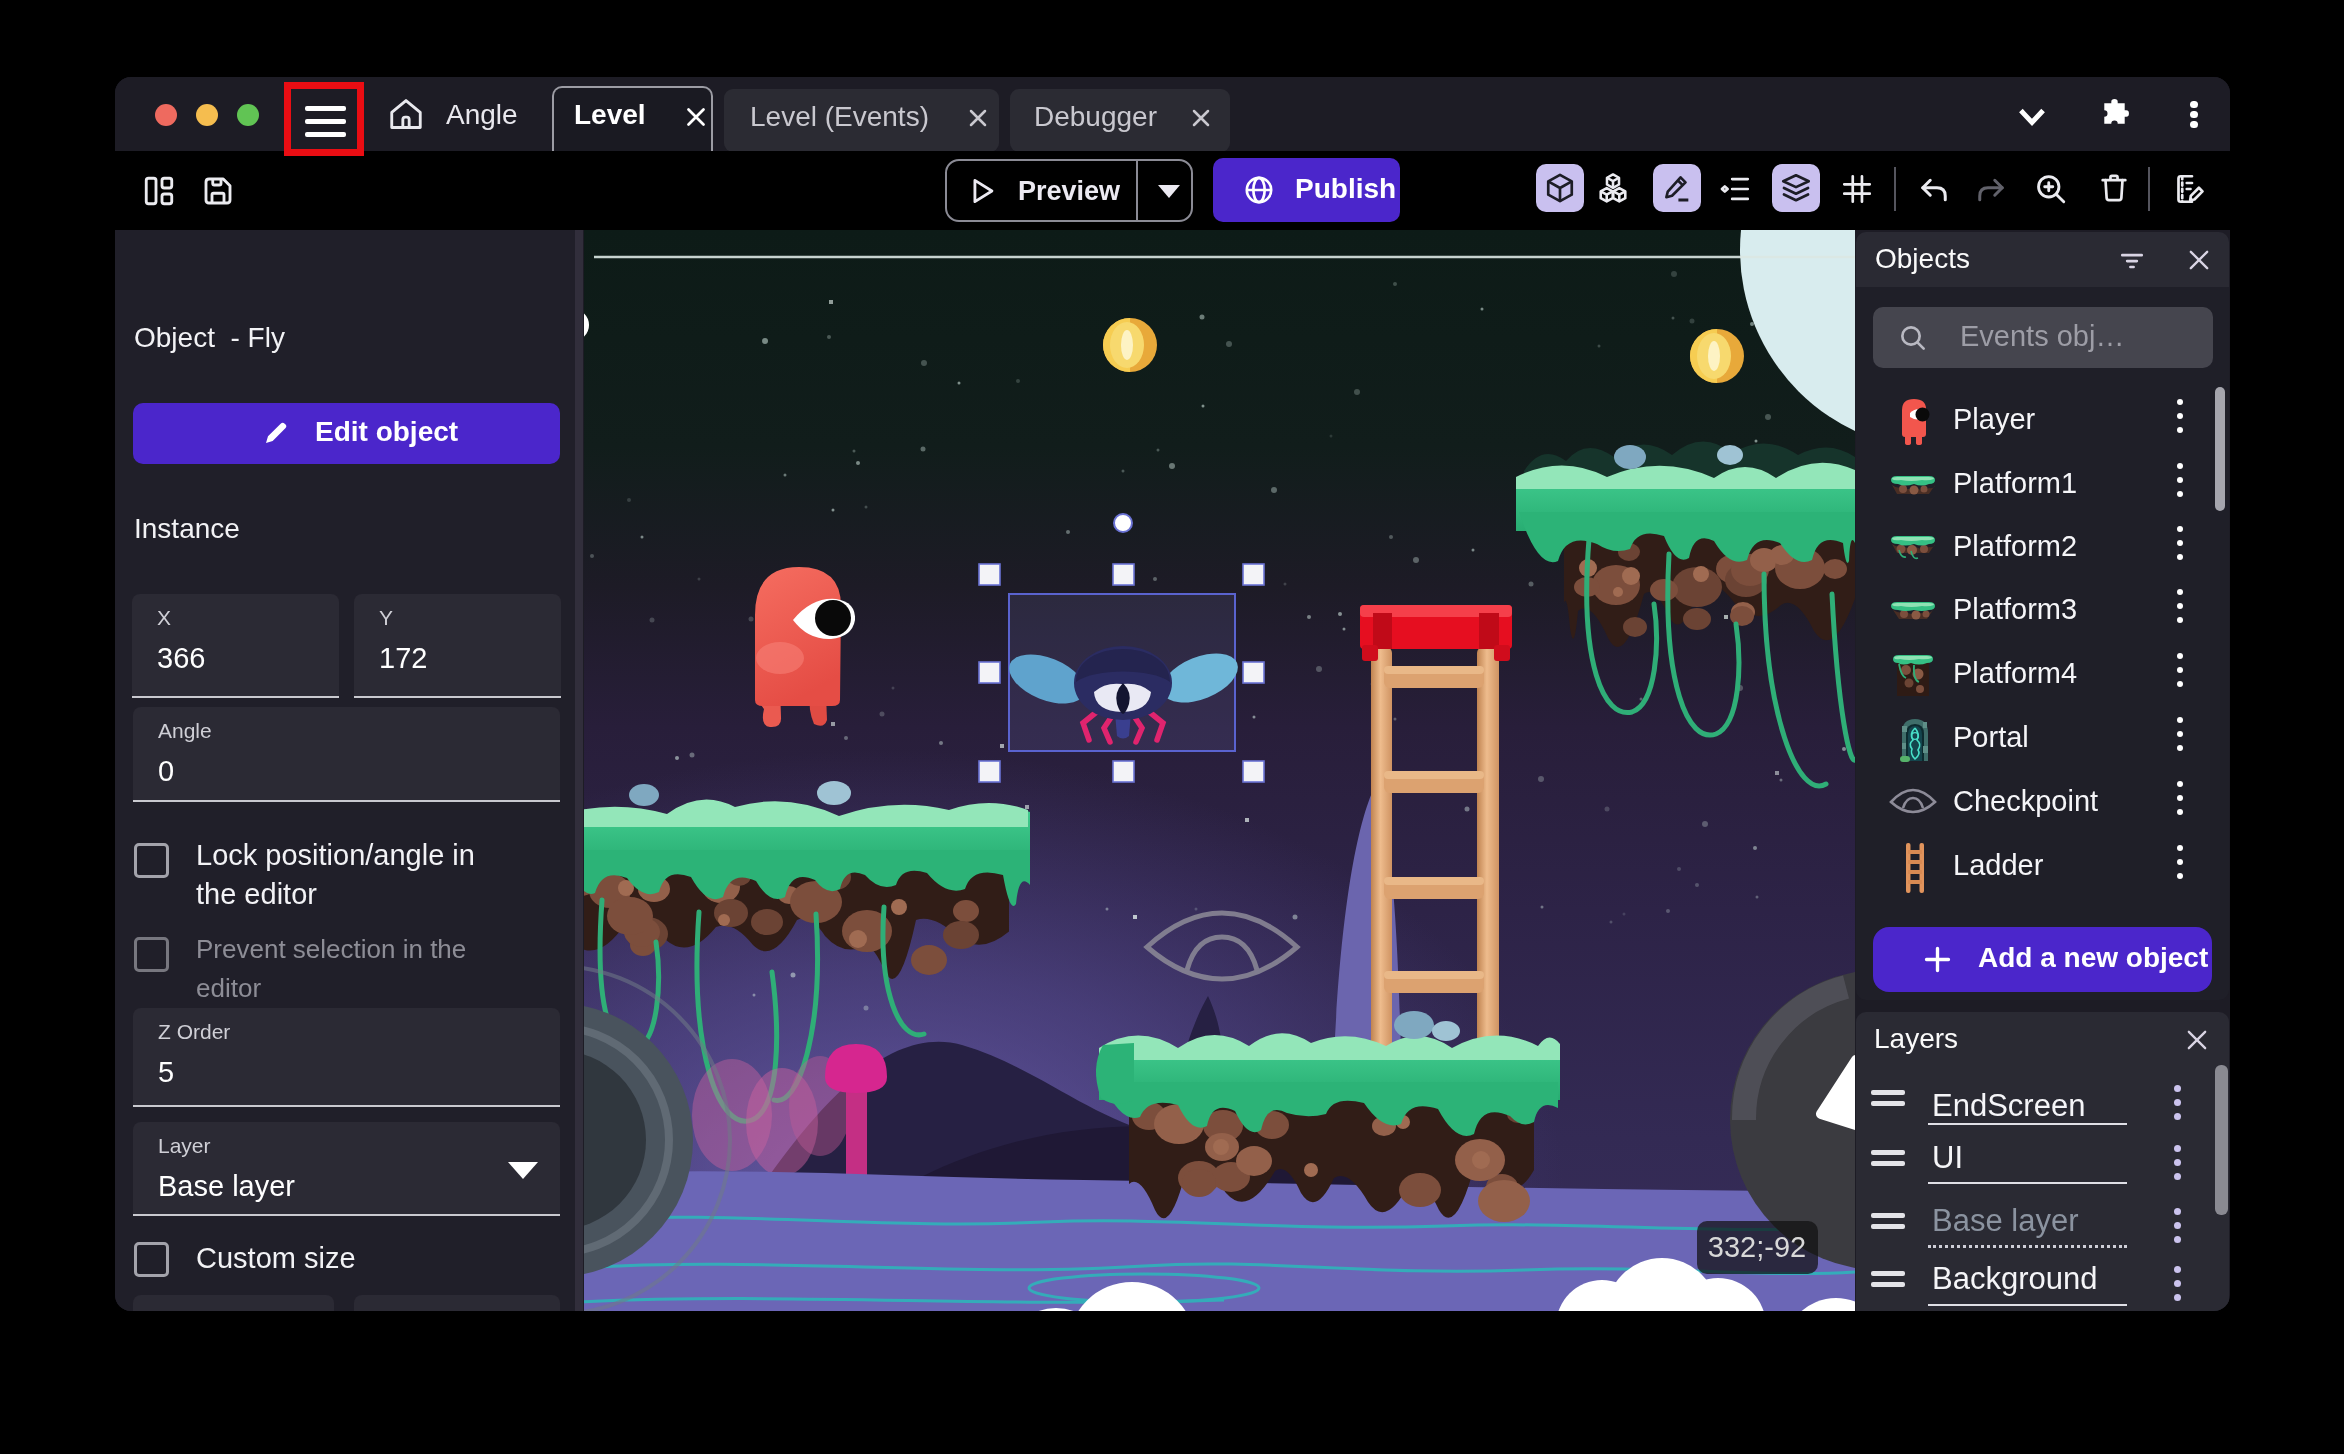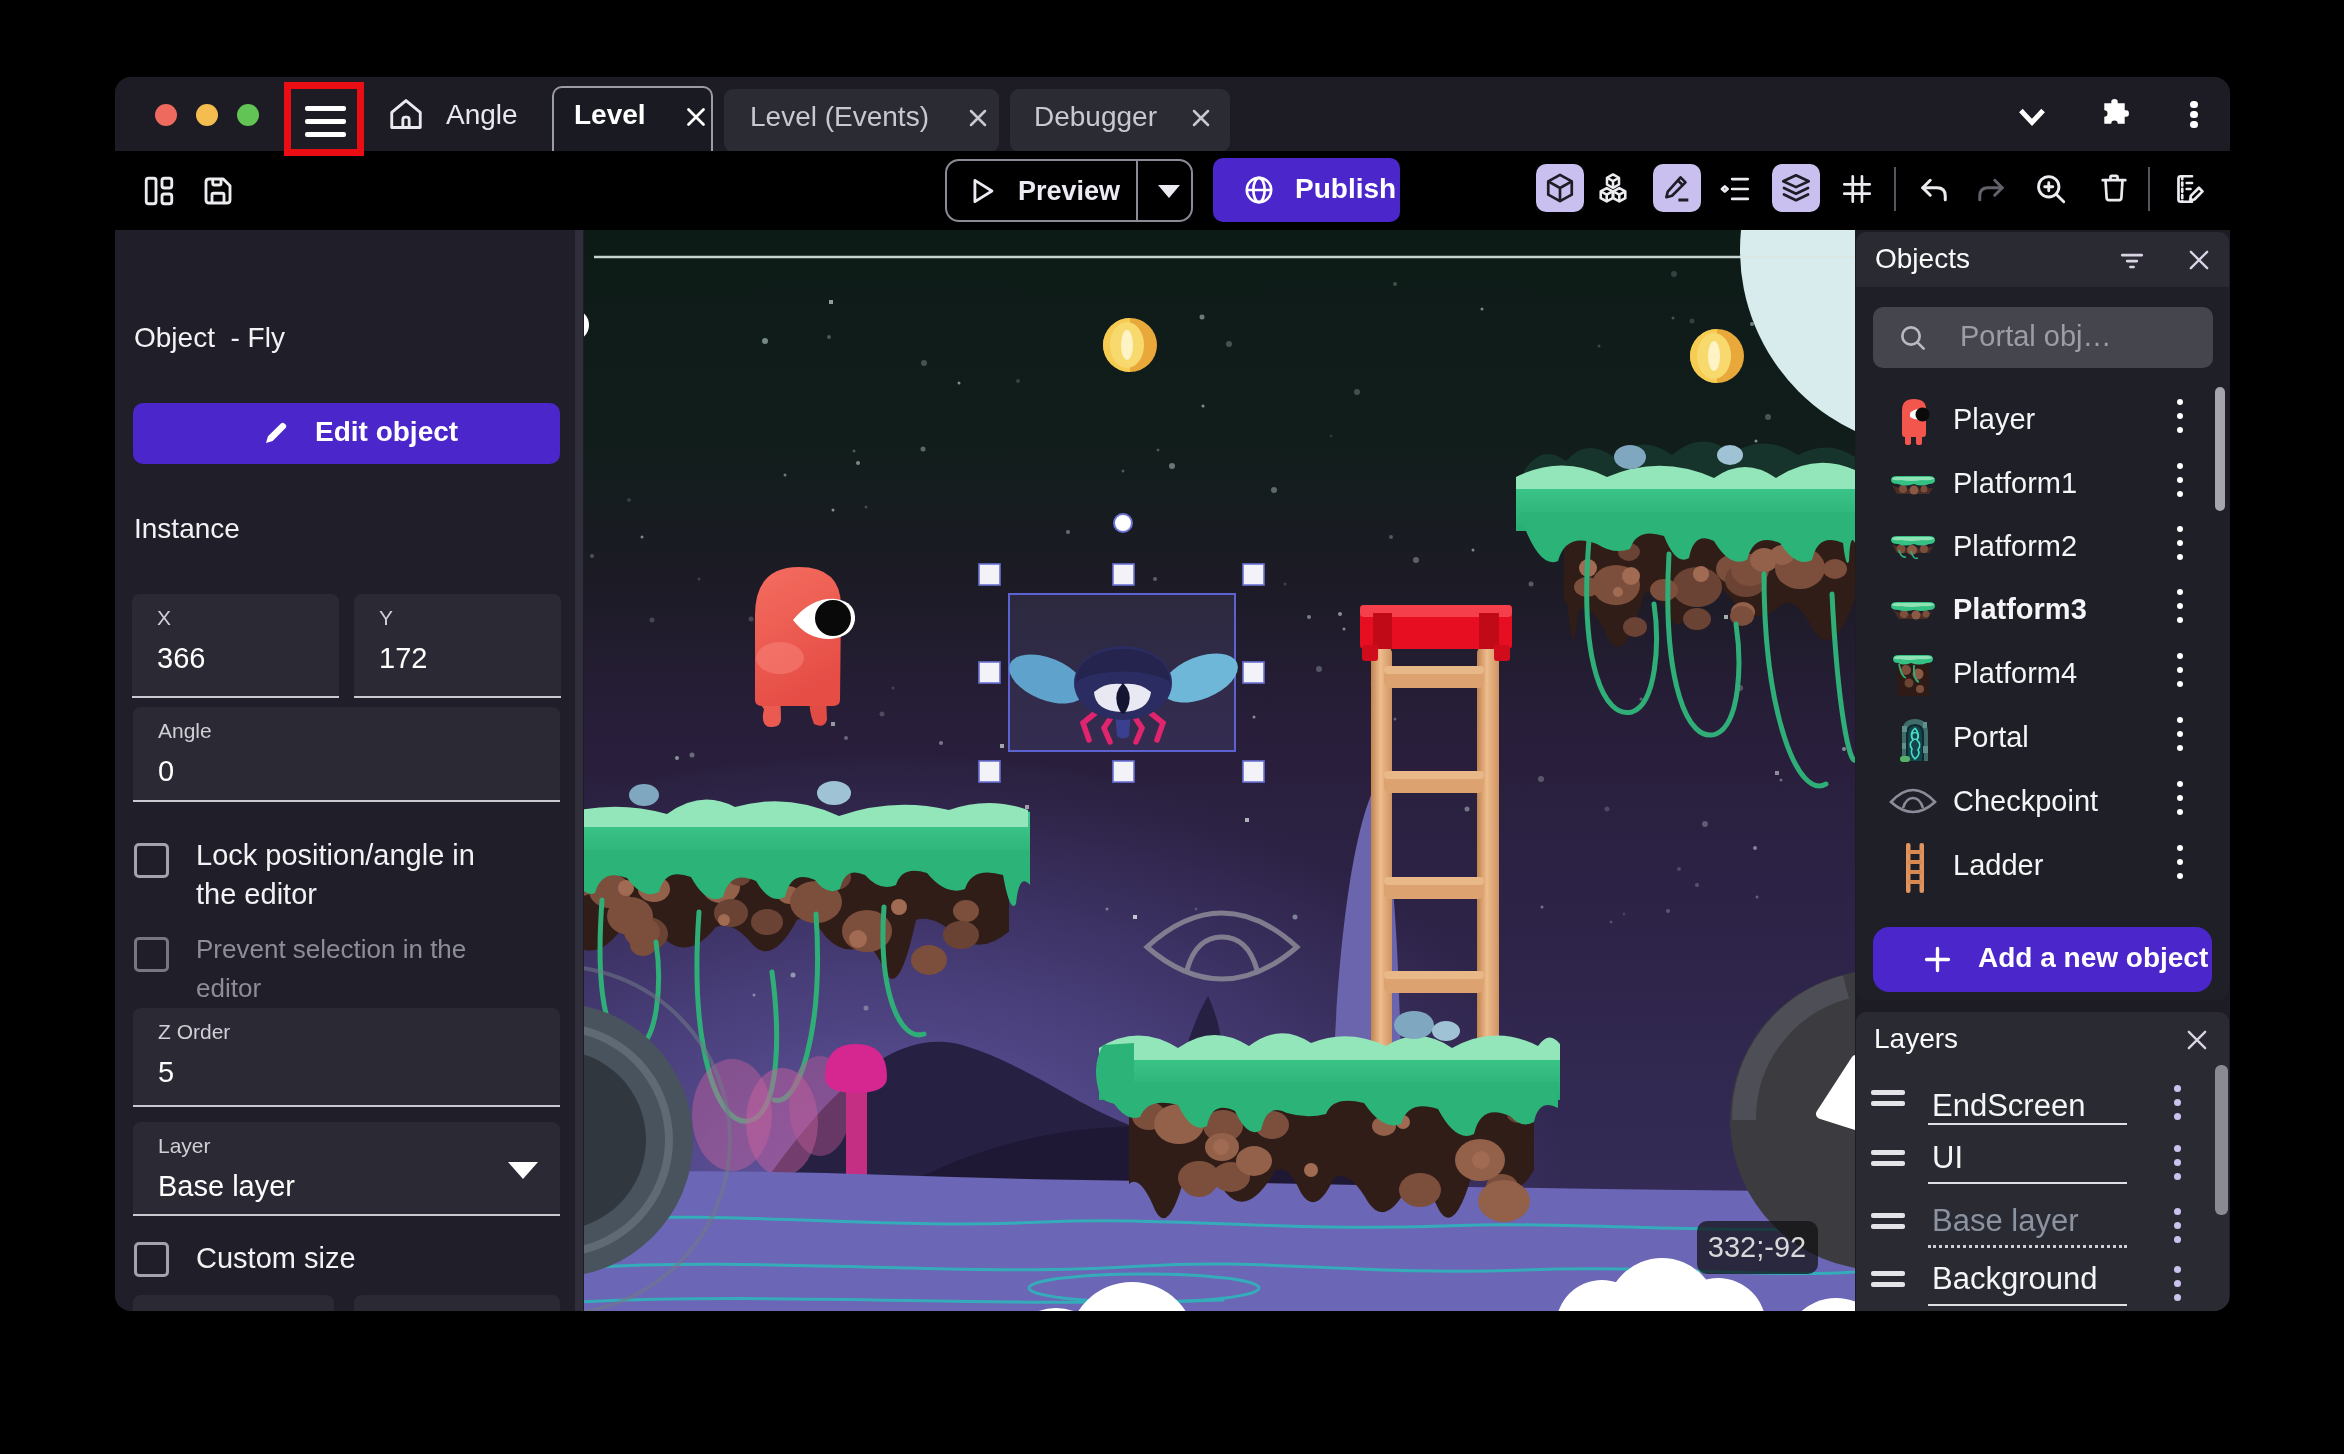--- a/index.html
+++ b/index.html
@@ -570,21 +570,21 @@
         </svg>
       <svg class="abs" style="left:329px; top:14px;" width="28" height="28" viewBox="0 0 24 24" stroke="#d9d4e4" stroke-width="2" stroke-linecap="round">
           <path d="M5 5 L19 19 M19 5 L5 19"></path>
         </svg>
     </div>
     <div class="abs" style="left:17px; top:75px; width:340px; height:61px; background:#45454e; border-radius:10px;">
       <svg class="abs" style="left:24px; top:15px;" width="32" height="32" viewBox="0 0 24 24" fill="none" stroke="#b9b9c2" stroke-width="2">
           <circle cx="10.5" cy="10.5" r="6.5"></circle>
           <path d="M15.3 15.3 L20 20" stroke-linecap="round"></path>
         </svg>
-      <div class="abs" style="left:87px; top:13px; font-size:29px; color:#9d9da6;">Portal obj…</div>
+      <div class="abs" style="left:87px; top:13px; font-size:29px; color:#9d9da6;">Events obj…</div>
     </div>
     <div id="objRows">
 
       <svg class="abs" style="left:41px; top:164px;" width="34" height="50" viewBox="0 0 34 50">
         <path d="M5 14 Q5 3 17 3 Q29 3 29 13 L29 38 Q29 41 26 41 L25 41 L25 47 Q25 49 22 49 Q19 49 19 47 L19 41 L14 41 L14 47 Q14 49 11 49 Q8 49 8 47 L8 41 Q5 41 5 38 Z" fill="#f2564d"></path>
         <path d="M13 17 Q20 10 30 15 Q32 18 30 22 Q20 26 13 21 Z" fill="#fff"></path>
         <circle cx="25.5" cy="18.5" r="7" fill="#0a0a0a"></circle>
       </svg>
       <div class="abs" style="left:97px; top:171px; font-size:29px; color:#f5f5f8;">Player</div>
       <div class="abs objdots" style="top:167px;"></div>
@@ -611,21 +611,21 @@
       <div class="abs" style="left:97px; top:298px; font-size:29px; color:#f5f5f8;">Platform2</div>
       <div class="abs objdots" style="top:294px;"></div>
       <svg class="abs" style="left:33px; top:366px;" width="48" height="24" viewBox="0 0 48 24">
         <path d="M4 12 Q10 16 17 14 Q24 18 32 15 Q40 17 44 12 L38 21 L10 21 Z" fill="#4a2e24"></path>
         <circle cx="15" cy="16" r="4" fill="#7c4f3d"></circle>
           <circle cx="27" cy="17" r="4.5" fill="#8a5a44"></circle>
           <circle cx="37" cy="16" r="3.5" fill="#7c4f3d"></circle>
         <path d="M2 8 Q2 4 8 4 L40 4 Q46 4 46 8 Q46 12 40 12 Q33 14 25 12 Q16 14 9 12 Q2 12 2 8 Z" fill="#35c084"></path>
         <path d="M3 7 Q3 5 8 5 L40 5 Q45 5 45 7 Q40 9 33 8 Q22 10 12 8 Q5 9 3 7 Z" fill="#8fe2b4"></path>
       </svg>
-      <div class="abs" style="left:97px; top:361px; font-size:29px; color:#f5f5f8;font-weight:bold;">Platform3</div>
+      <div class="abs" style="left:97px; top:361px; font-size:29px; color:#f5f5f8;">Platform3</div>
       <div class="abs objdots" style="top:357px;"></div>
       <svg class="abs" style="left:33px; top:420px;" width="48" height="46" viewBox="0 0 48 46">
         <path d="M8 8 L40 8 L40 44 L8 44 Z" fill="#2e1b15"></path>
         <circle cx="17" cy="18" r="5" fill="#7c4f3d"></circle>
           <circle cx="29" cy="22" r="5.5" fill="#8a5a44"></circle>
           <circle cx="20" cy="31" r="4.5" fill="#6b4434"></circle>
           <circle cx="31" cy="37" r="4" fill="#7c4f3d"></circle>
         <path d="M10 12 Q12 24 17 26 M25 13 Q24 28 30 30" stroke="#2fae77" stroke-width="1.8" fill="none"></path>
         <path d="M4 7 Q4 3 10 3 L38 3 Q44 3 44 7 Q44 11 38 11 Q30 14 22 11 Q14 14 9 11 Q4 11 4 7 Z" fill="#35c084"></path>
         <path d="M5 6 Q5 4 10 4 L38 4 Q43 4 43 6 Q38 8 30 7 Q20 9 11 7 Q6 8 5 6 Z" fill="#8fe2b4"></path>

